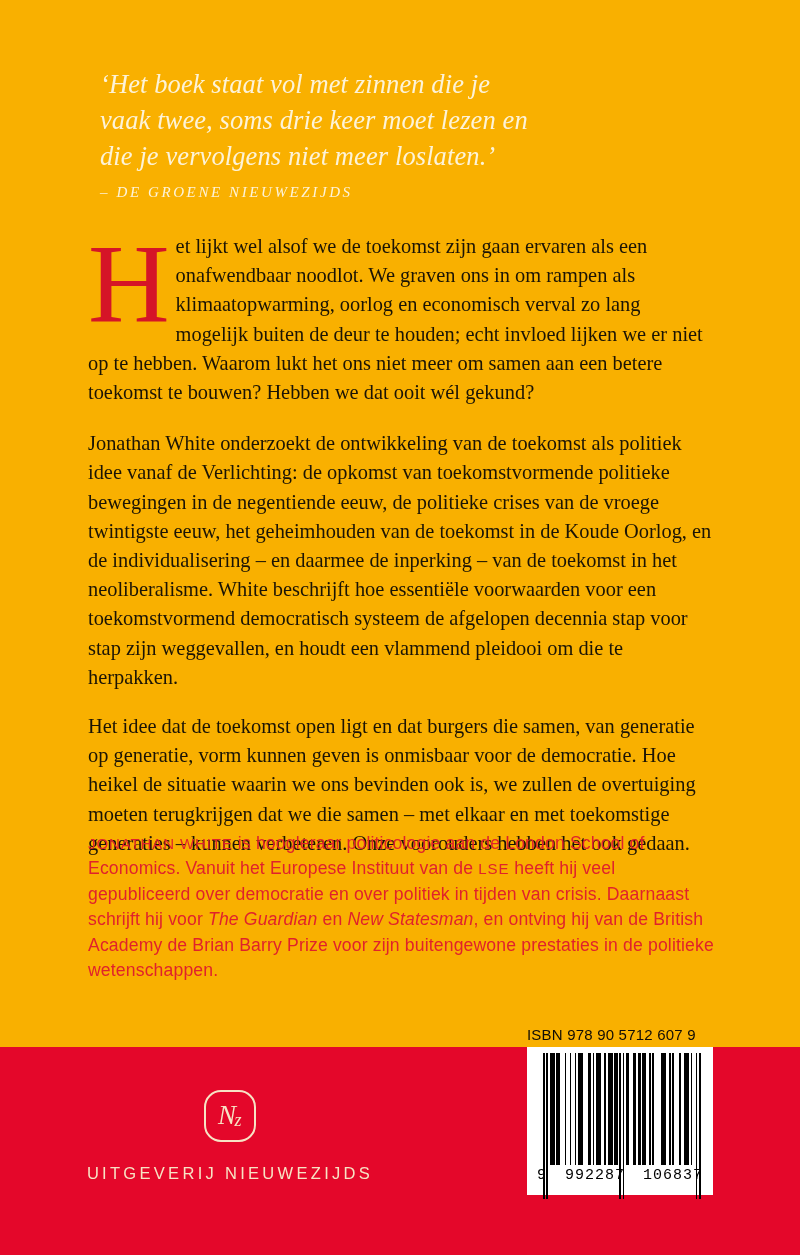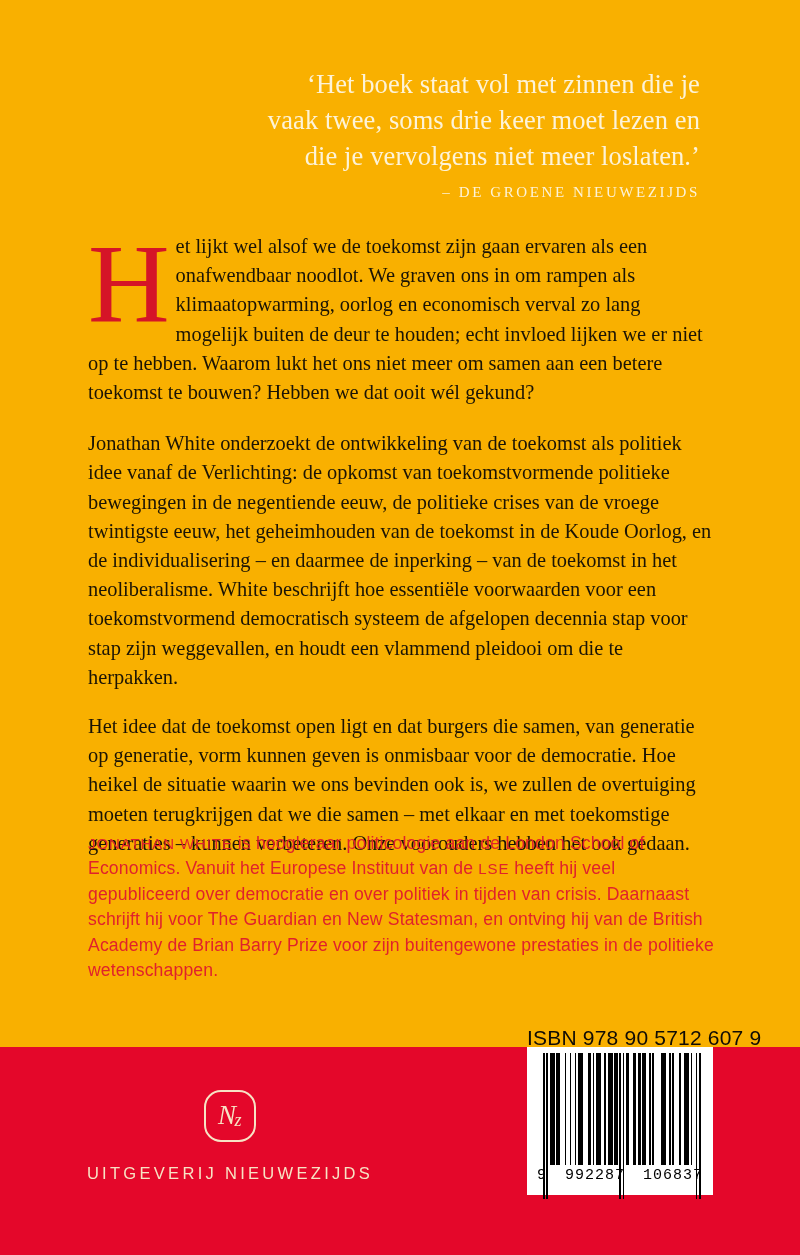--- a/index.html
+++ b/index.html
@@ -15,21 +15,22 @@
     overflow: hidden;
     font-family: "Liberation Serif", "DejaVu Serif", serif;
   }
 
   
   .quote-block {
     position: absolute;
     left: 100px;
     top: 66px;
     width: 600px;
-    text-align: right;
+    text-align: left;
+    font-style: italic;
   }
   .quote-text {
     color: #fdf3d8;
     font-family: "Liberation Serif", "DejaVu Serif", serif;
     font-size: 26.5px;
     line-height: 36px;
     letter-spacing: 0.1px;
     margin: 0;
   }
   .quote-source {
@@ -85,20 +86,21 @@
     font-family: "Liberation Sans", "DejaVu Sans", sans-serif;
     font-size: 17.6px;
     line-height: 25.4px;
     letter-spacing: 0.15px;
   }
   .bio .smallcaps {
     font-size: 15px;
     letter-spacing: 0.9px;
   }
   .bio .ital {
+    font-style: italic;
   }
 
   
   .footer-band {
     position: absolute;
     left: 0;
     top: 1047px;
     width: 800px;
     height: 208px;
     background: #e4072a;
@@ -154,21 +156,21 @@
     white-space: nowrap;
   }
 
   
   .isbn-line {
     position: absolute;
     left: 527px;
     top: 1026px;
     color: #100c05;
     font-family: "Liberation Sans", "DejaVu Sans", sans-serif;
-    font-size: 21px;
+    font-size: 15px;
     letter-spacing: 0.2px;
     white-space: nowrap;
   }
   .barcode-box {
     position: absolute;
     left: 527px;
     top: 1047px;
     width: 186px;
     height: 148px;
     background: #ffffff;

